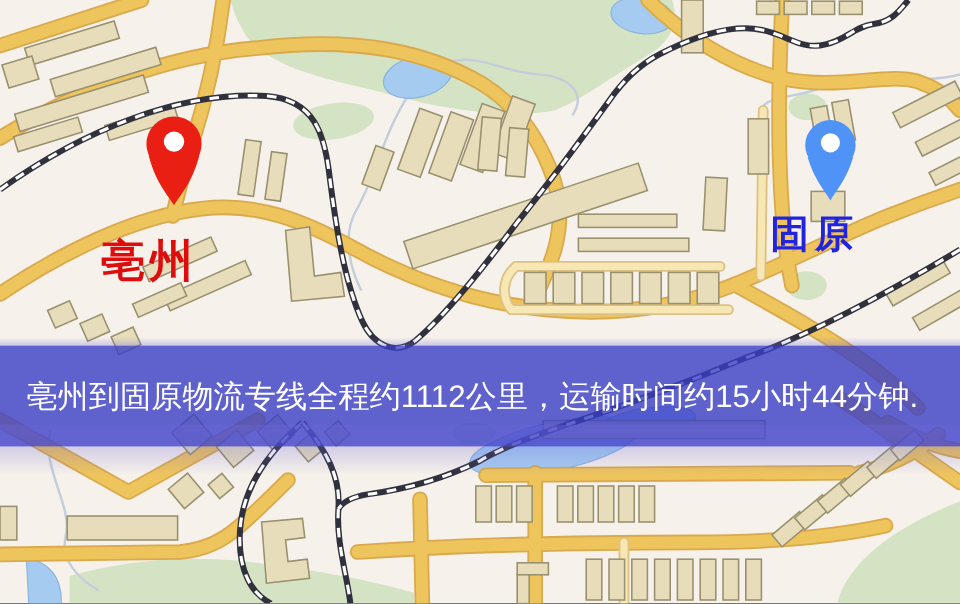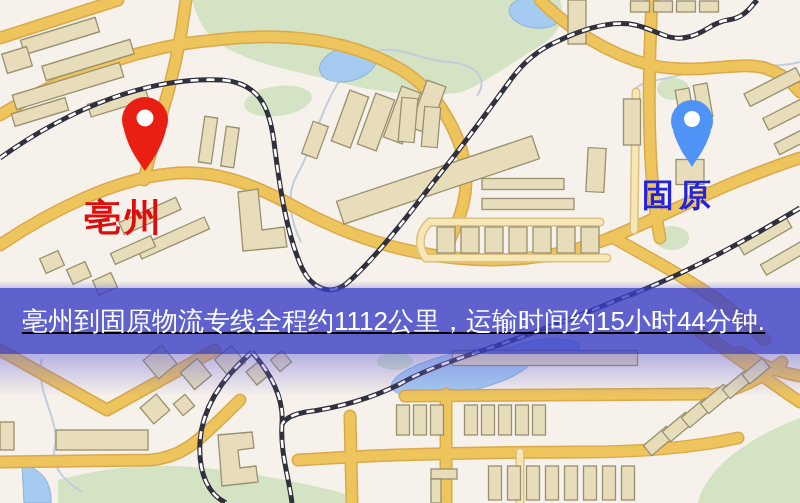--- a/index.html
+++ b/index.html
@@ -26,22 +26,22 @@
   .pin-hole{fill:#fff;}
 
   .city-label{
     position:absolute;line-height:1;font-weight:700;white-space:nowrap;
     letter-spacing:3px;text-shadow:0 0 1px rgba(255,255,255,.25);
   }
   .city-label.origin{left:84px;top:176px;font-size:37px;color:var(--origin-label,#de0d0d);margin-top:23px;}
   .city-label.dest{left:642px;top:179px;font-size:32px;font-weight:600;color:var(--destination-label,#2323dc);letter-spacing:5px;}
 
   .banner{
-    position:absolute;left:0;top:288px;width:800px;height:66px;
-    display:flex;align-items:center;text-decoration:underline;
+    position:absolute;left:0;top:288px;width:800px;height:84px;
+    display:flex;align-items:center;
   }
   .banner::before{
     content:"";position:absolute;inset:0;
     background:var(--banner-background,#3a3fc6);opacity:.8;
   }
   .banner-text{
     position:relative;padding-left:22px;font-size:26px;
     color:var(--banner-text,#ffffff);letter-spacing:0px;white-space:nowrap;
   }
   .banner-fade-bottom{

